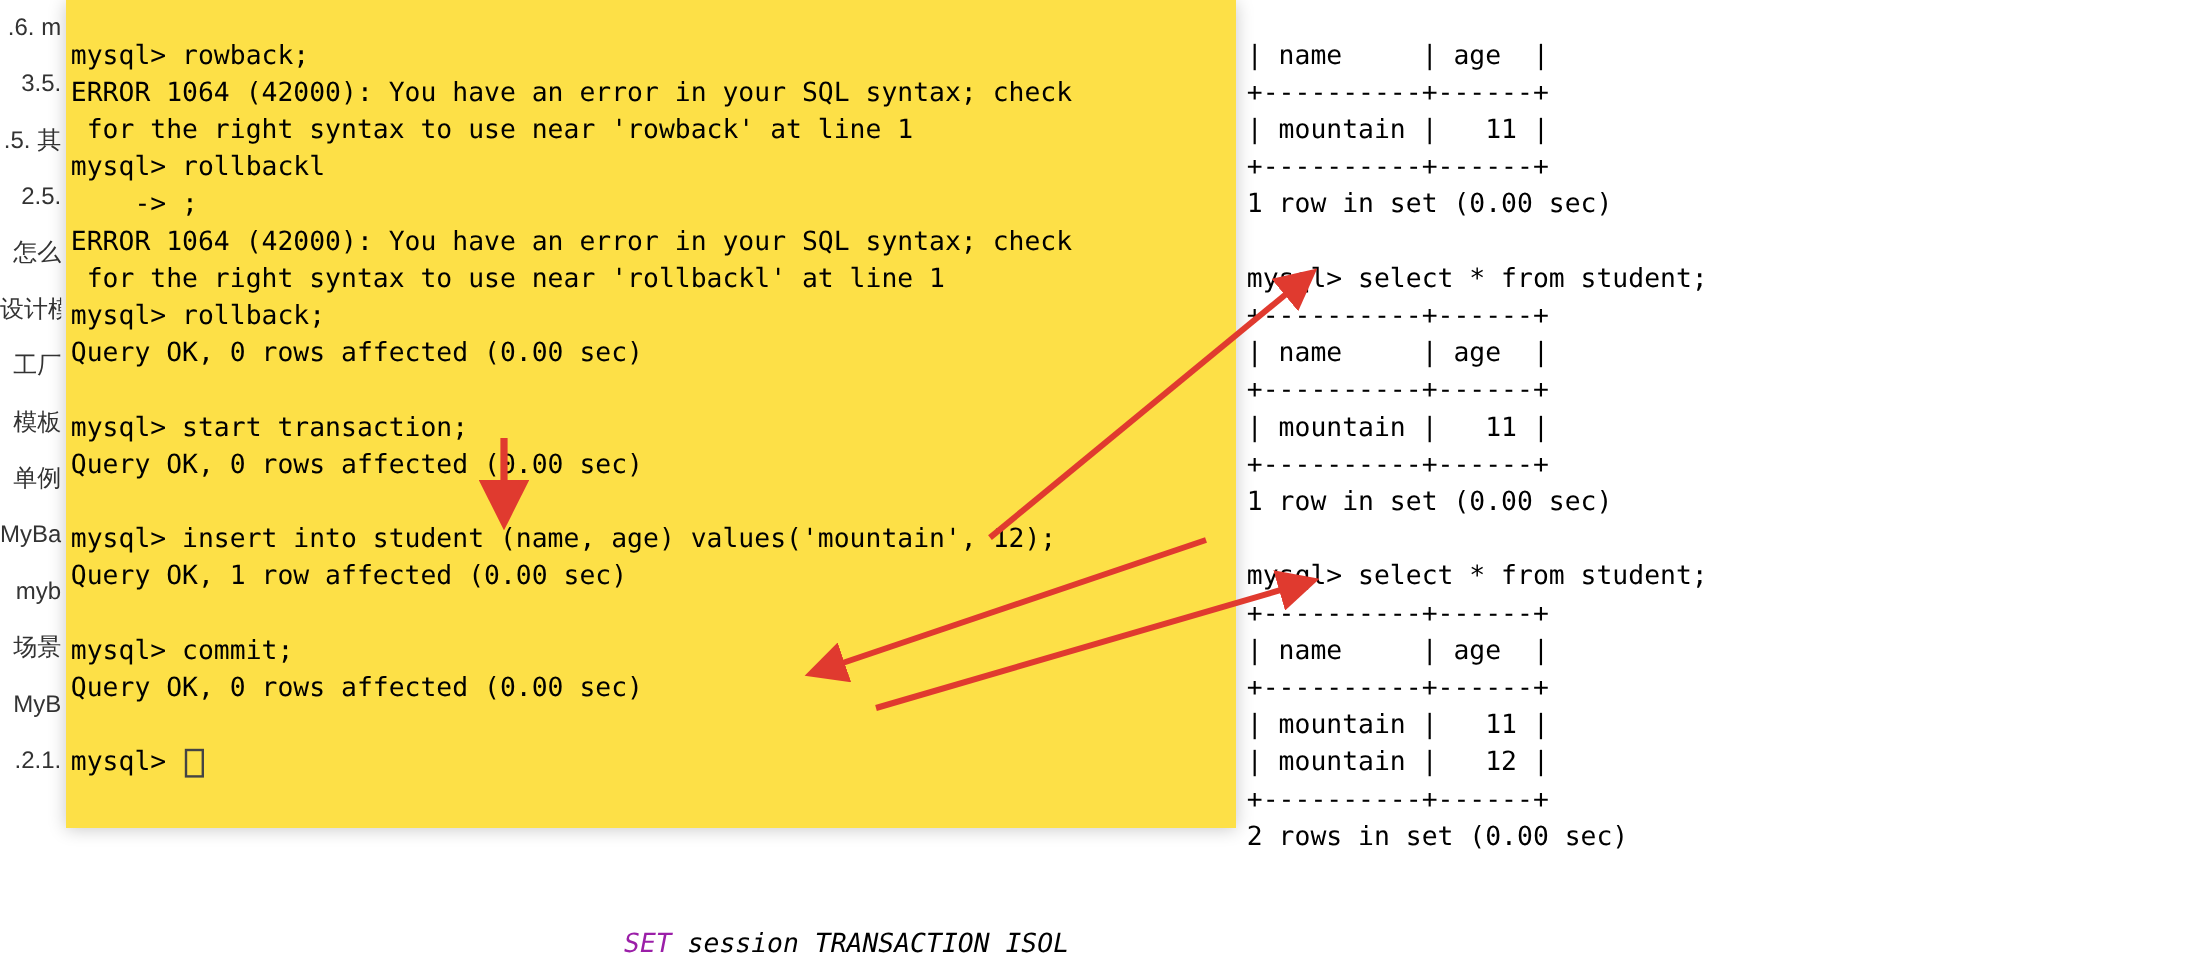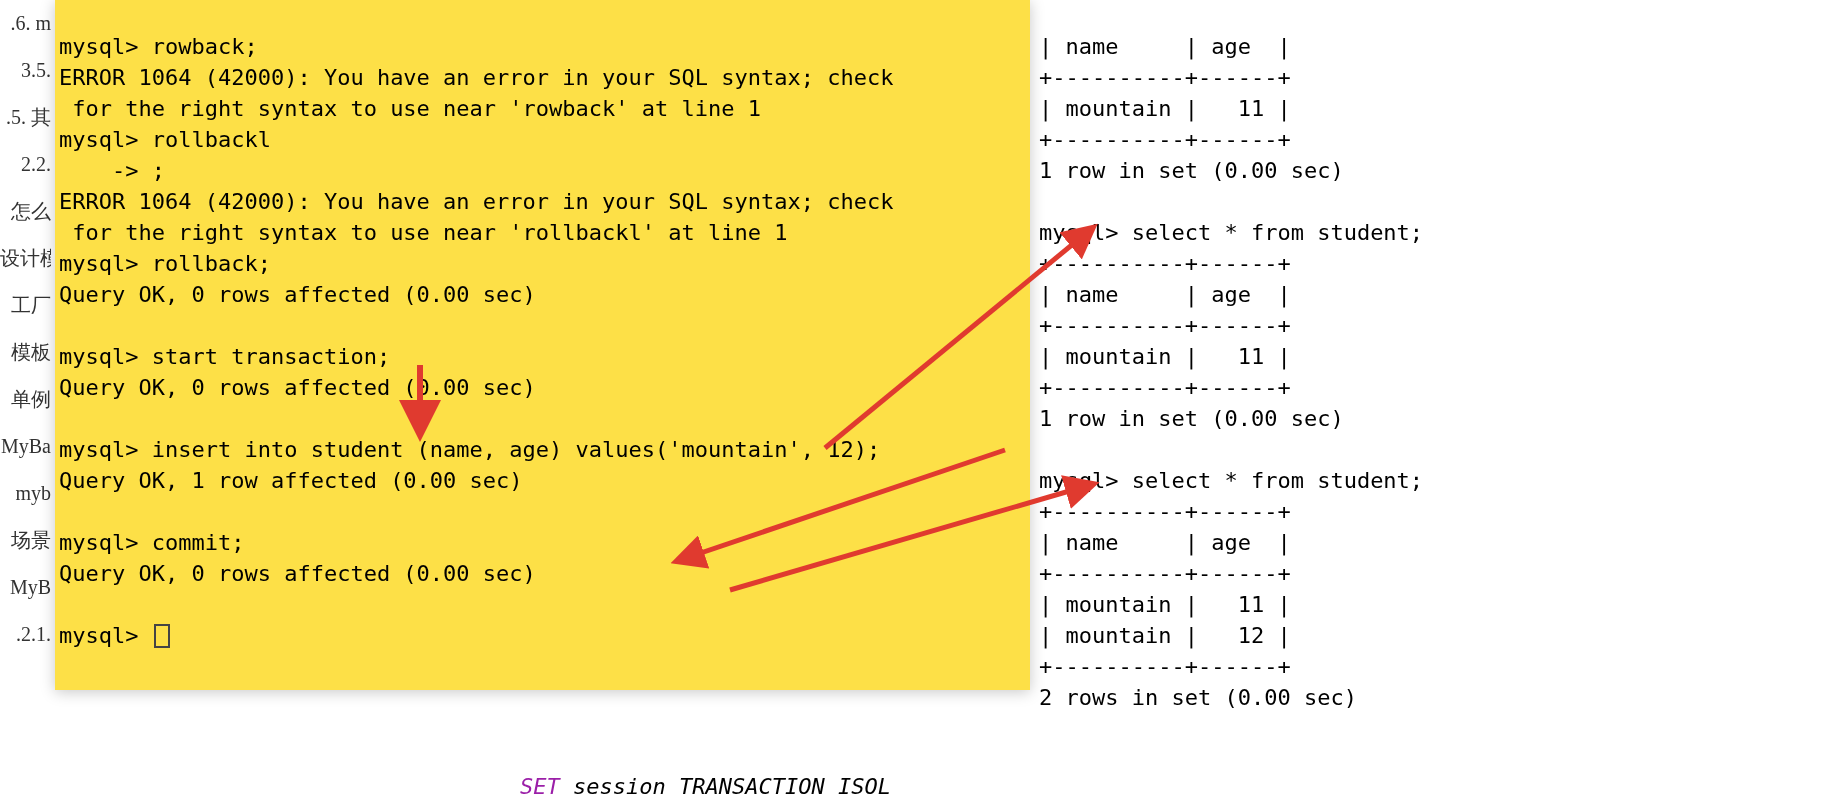--- a/index.html
+++ b/index.html
@@ -16,21 +16,21 @@
       height: 804px;
       position: relative;
       overflow: hidden;
     }
     .sidebar {
       position: absolute;
       left: 0;
       top: 0;
       width: 55px;
       height: 100%;
-      font-family: Liberation Serif, serif;
+      font-family: Liberation Sans, sans-serif;
       font-size: 20px;
       color: #333;
       line-height: 47px;
       text-align: right;
       padding-right: 4px;
       overflow: hidden;
       white-space: nowrap;
     }
     .sidebar-item {
       height: 47px;
@@ -101,21 +101,21 @@
       z-index: 20;
     }
   </style>
 </head>
 <body>
 
 <div class="sidebar">
   <div class="sidebar-item">.6. m</div>
   <div class="sidebar-item">3.5.</div>
   <div class="sidebar-item">.5. 其</div>
-  <div class="sidebar-item">2.2.</div>
+  <div class="sidebar-item">2.5.</div>
   <div class="sidebar-item">怎么</div>
   <div class="sidebar-item">设计模</div>
   <div class="sidebar-item">工厂</div>
   <div class="sidebar-item">模板</div>
   <div class="sidebar-item">单例</div>
   <div class="sidebar-item">MyBa</div>
   <div class="sidebar-item">myb</div>
   <div class="sidebar-item">场景</div>
   <div class="sidebar-item">MyB</div>
   <div class="sidebar-item">.2.1.</div>

